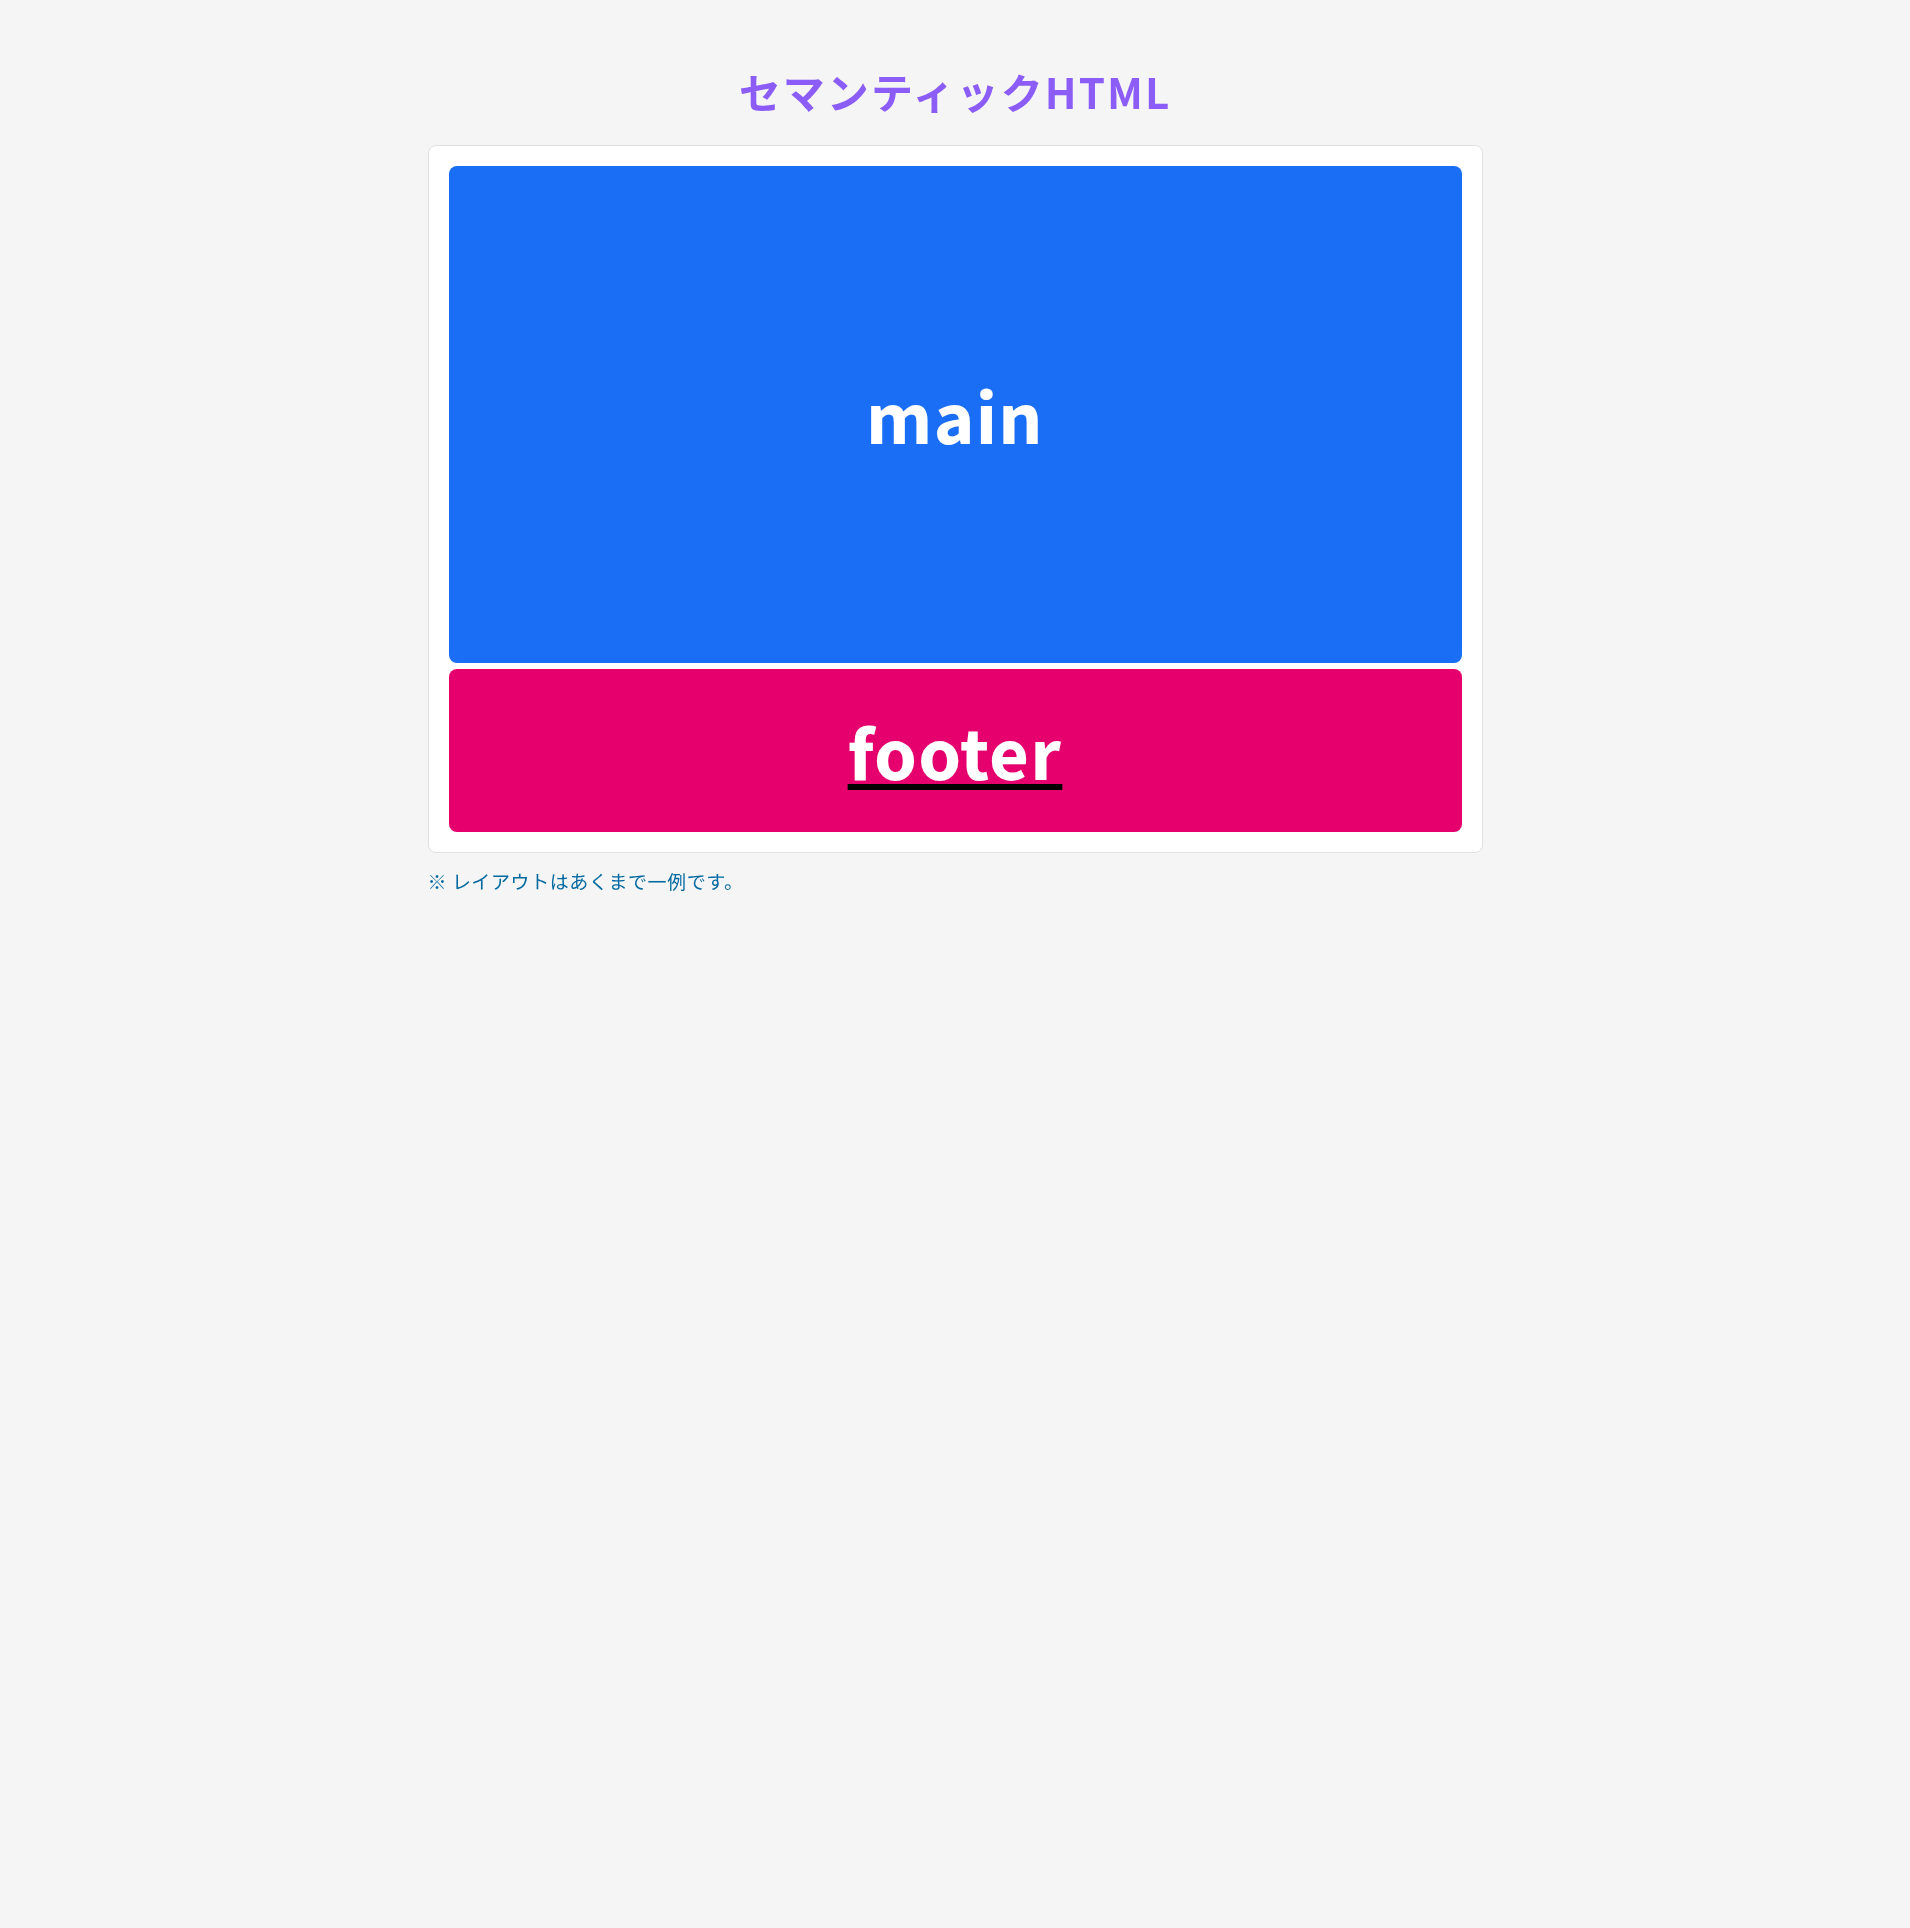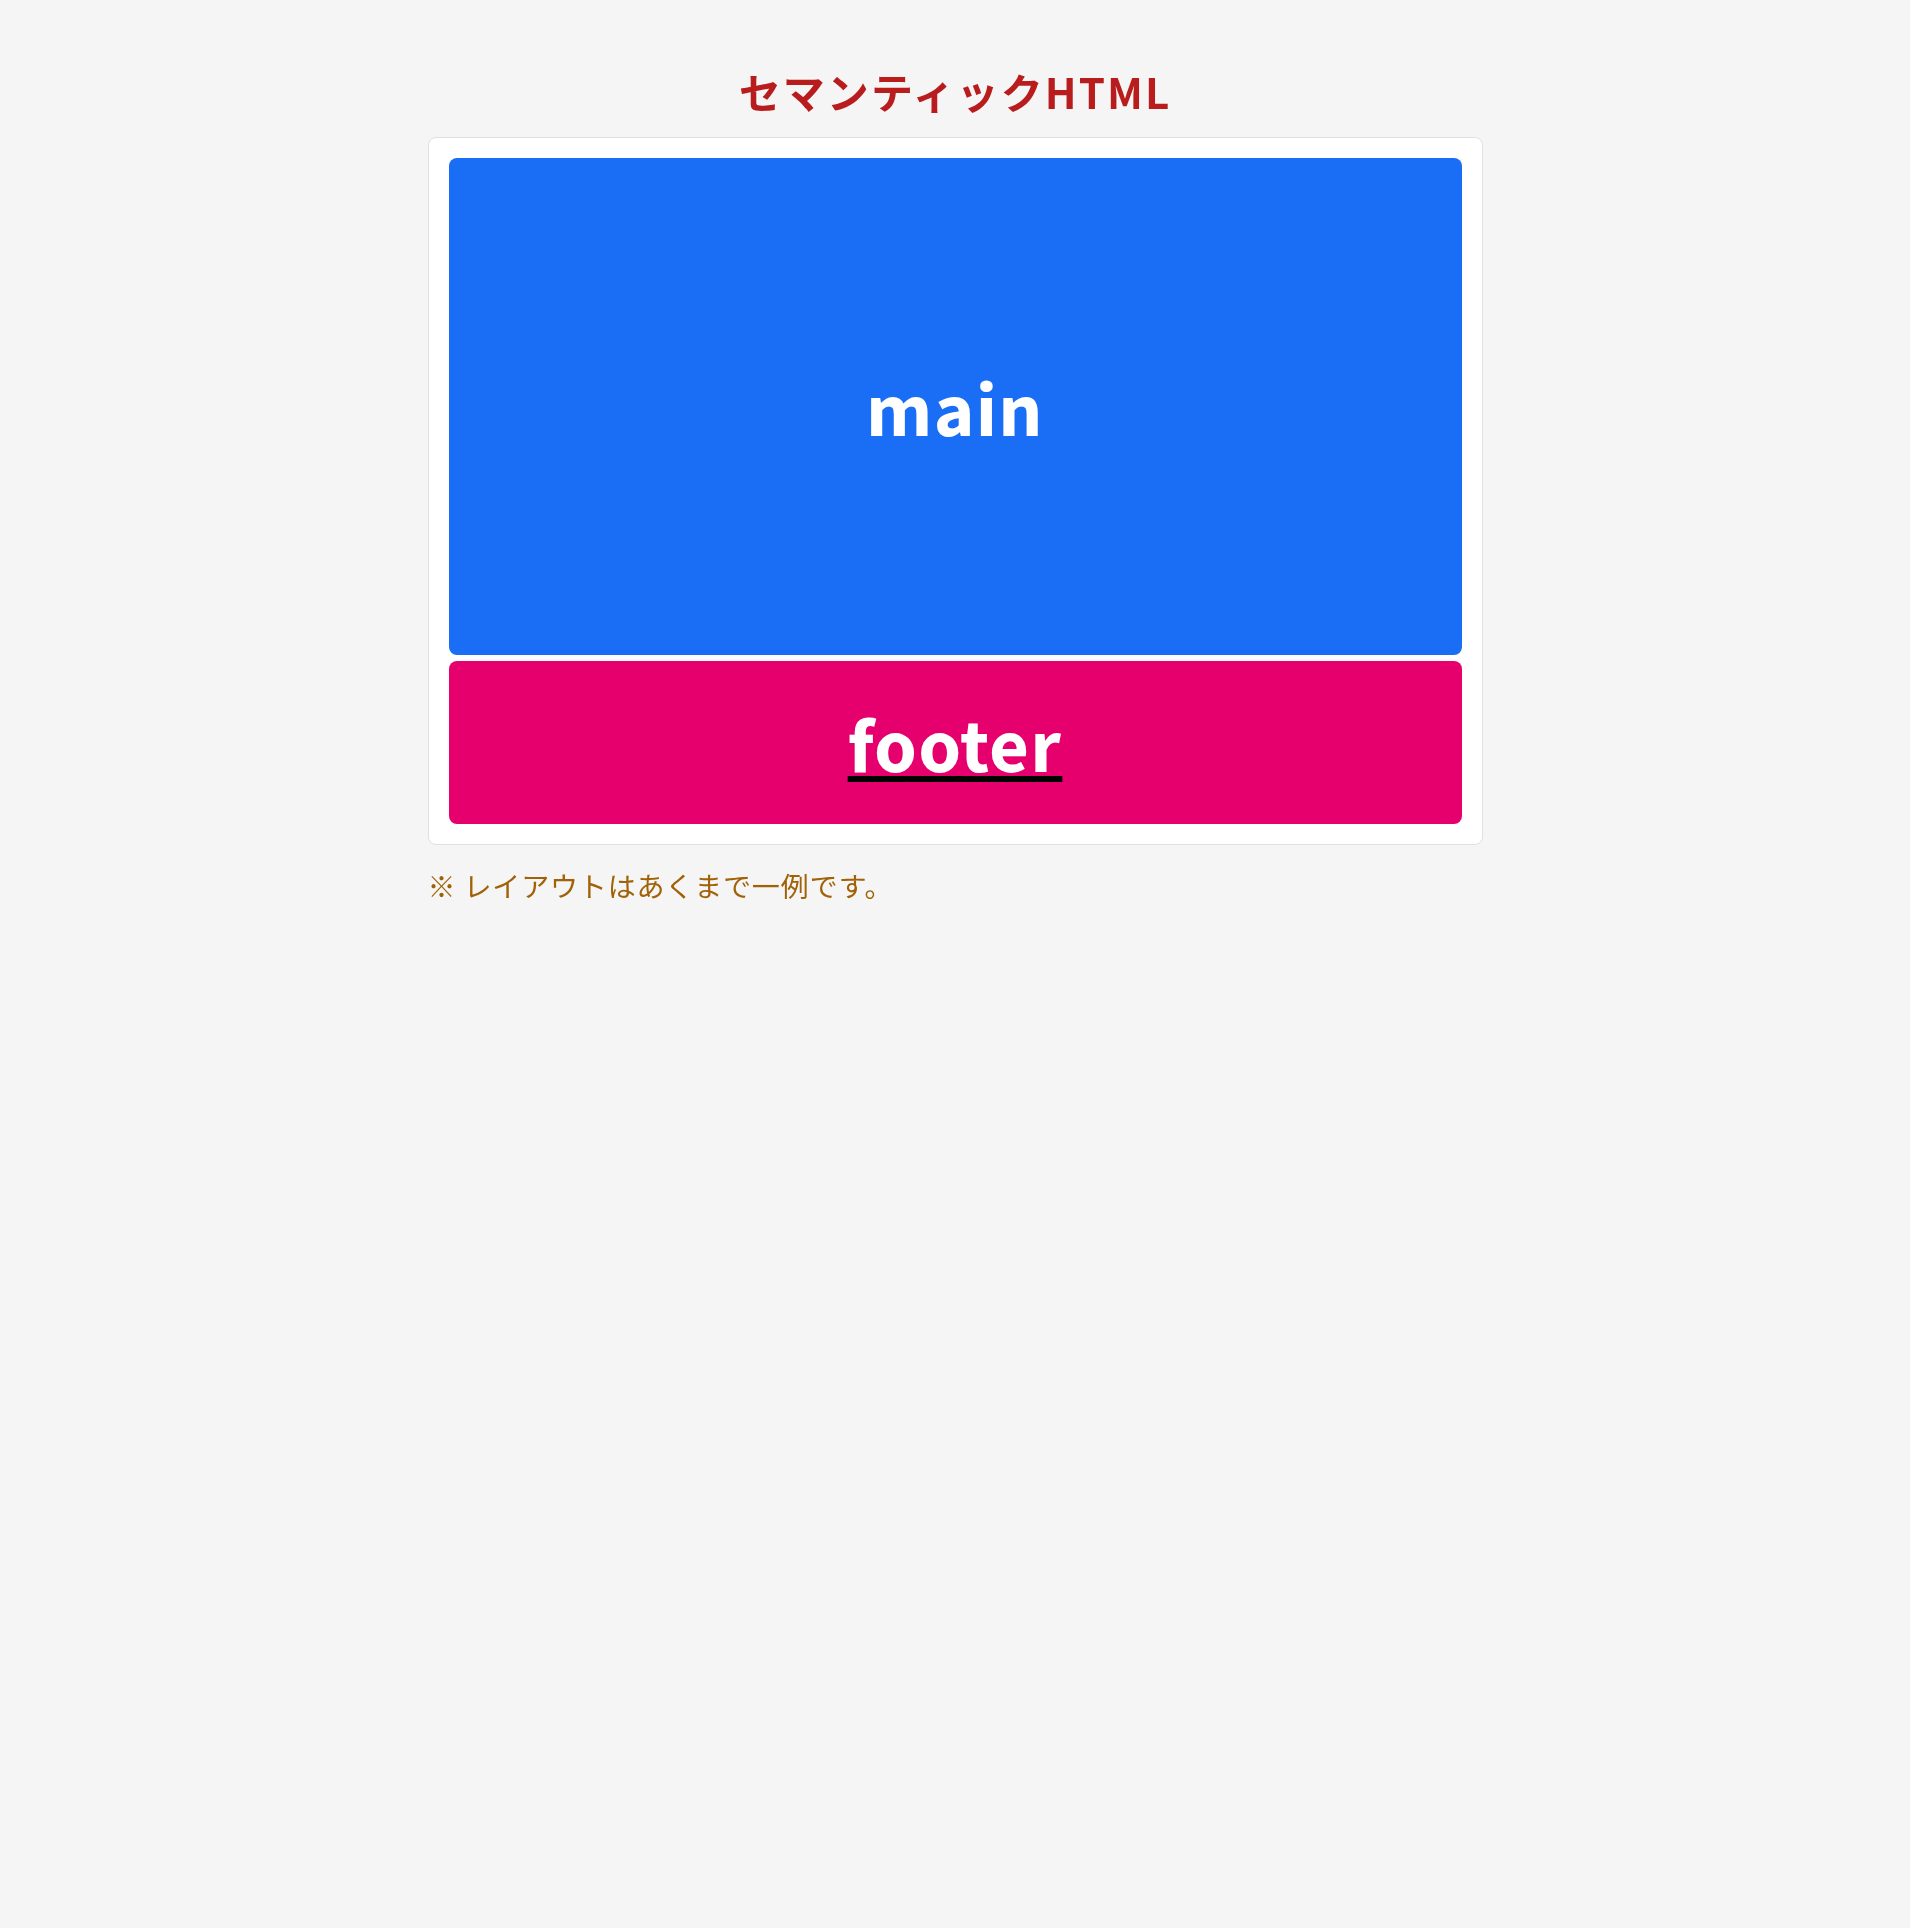--- a/index.html
+++ b/index.html
@@ -22,22 +22,22 @@
       width: 100%;
       max-width: 1055px;
       display: flex;
       flex-direction: column;
       align-items: center;
     }
 
     .page-title {
       font-size: 42px;
       font-weight: 700;
-      color: #b91c1c;
-      margin-bottom: 16px;
+      color: #8b5cf6;
+      margin-bottom: 24px;
       letter-spacing: 0.05em;
     }
 
     .diagram-wrapper {
       width: 100%;
       background-color: #ffffff;
       border: 1.5px solid #e0e0e0;
       border-radius: 8px;
       padding: 20px;
       display: flex;
@@ -90,23 +90,23 @@
     .footer-block .block-label {
       color: #ffffff;
       font-size: 68px;
       font-weight: 800;
       letter-spacing: 0.02em;
     }
 
     .footnote {
       width: 100%;
       max-width: 1055px;
-      margin-top: 20px;
-      font-size: 28px;
-      color: #a16207;
+      margin-top: 14px;
+      font-size: 19px;
+      color: #0369a1;
       letter-spacing: 0.03em;
     }
   </style>
 </head>
 <body>
 
 <div class="page-container">
   <h1 class="page-title">セマンティックHTML</h1>
 
   <div class="diagram-wrapper">

